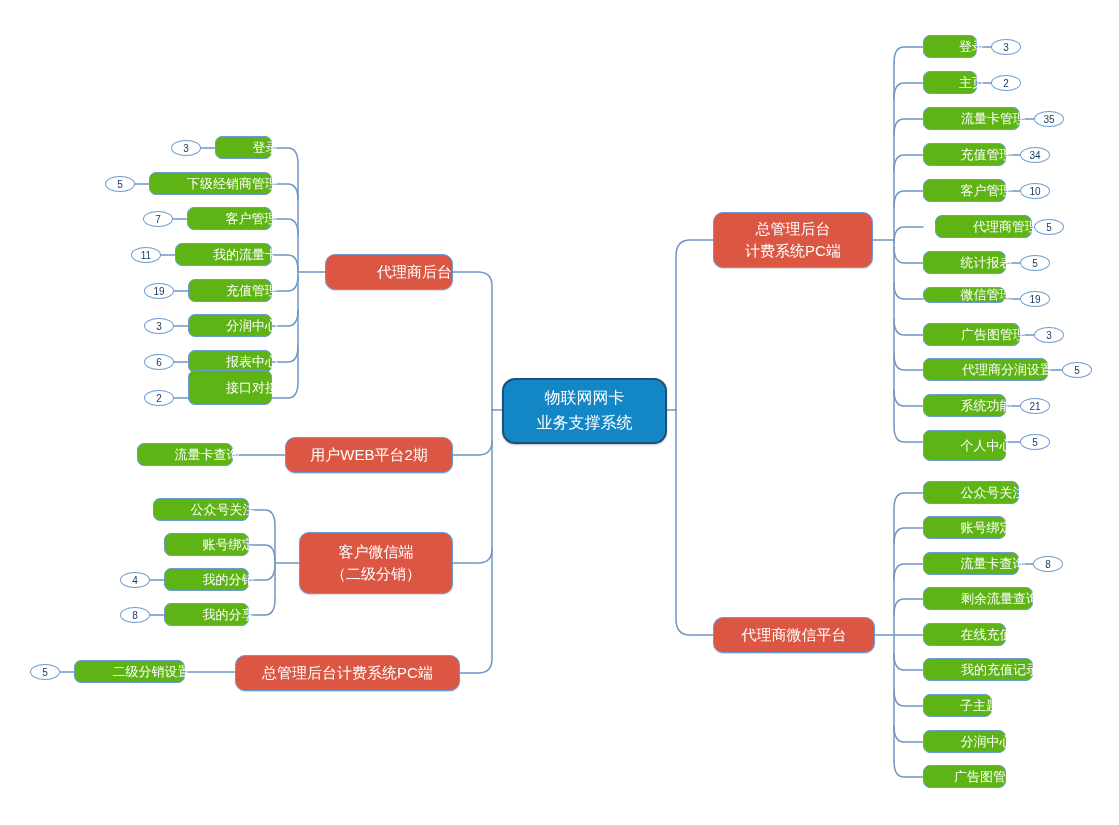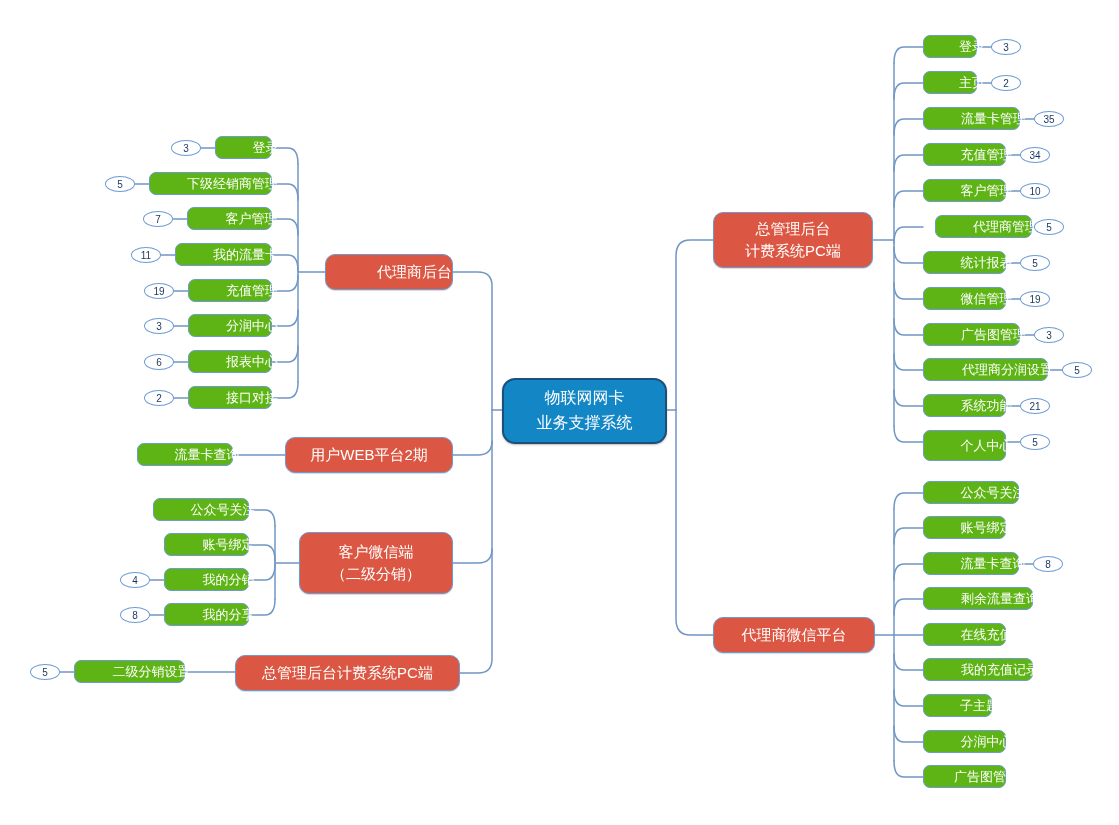--- a/index.html
+++ b/index.html
@@ -140,21 +140,21 @@
     </div>
     <div class="badge" style="left: 144px; top: 283px; width: 30px; height: 16px;">19</div>
     <div class="node node-leaf" style="left: 188px; top: 314px; width: 84px; height: 23px;">
       <span>分润中心</span>
     </div>
     <div class="badge" style="left: 144px; top: 318px; width: 30px; height: 16px;">3</div>
     <div class="node node-leaf" style="left: 188px; top: 350px; width: 84px; height: 23px; align-items: center;">
       <span>报表中心</span>
     </div>
     <div class="badge" style="left: 144px; top: 354px; width: 30px; height: 16px;">6</div>
-    <div class="node node-leaf" style="left: 188px; top: 386px; width: 84px; height: 23px; border-radius: 7px;">
+    <div class="node node-leaf" style="left: 188px; top: 370px; width: 84px; height: 35px; border-radius: 7px;">
       <span>接口对接</span>
     </div>
     <div class="badge" style="left: 144px; top: 390px; width: 30px; height: 16px;">2</div>
     <div class="node node-branch" style="left: 285px; top: 437px; width: 168px; height: 36px;">
       <span>用户WEB平台2期</span>
     </div>
     <div class="node node-leaf" style="left: 137px; top: 443px; width: 96px; height: 23px;">
       <span>流量卡查询</span>
     </div>
     <div class="node node-branch" style="left: 299px; top: 532px; width: 154px; height: 62px;">
@@ -207,21 +207,21 @@
     </div>
     <div class="badge" style="left: 1020px; top: 183px; width: 30px; height: 16px;">10</div>
     <div class="node node-leaf" style="left: 923px; top: 215px; width: 97px; height: 23px; margin-left: 12px;">
       <span>代理商管理</span>
     </div>
     <div class="badge" style="left: 1034px; top: 219px; width: 30px; height: 16px;">5</div>
     <div class="node node-leaf" style="left: 923px; top: 251px; width: 83px; height: 23px;">
       <span>统计报表</span>
     </div>
     <div class="badge" style="left: 1020px; top: 255px; width: 30px; height: 16px;">5</div>
-    <div class="node node-leaf" style="left: 923px; top: 287px; width: 83px; height: 23px;">
+    <div class="node node-leaf" style="left: 923px; top: 287px; width: 83px; height: 16px;">
       <span>微信管理</span>
     </div>
     <div class="badge" style="left: 1020px; top: 291px; width: 30px; height: 16px;">19</div>
     <div class="node node-leaf" style="left: 923px; top: 323px; width: 97px; height: 23px;">
       <span>广告图管理</span>
     </div>
     <div class="badge" style="left: 1034px; top: 327px; width: 30px; height: 16px;">3</div>
     <div class="node node-leaf" style="left: 923px; top: 358px; width: 125px; height: 23px;">
       <span>代理商分润设置</span>
     </div>

